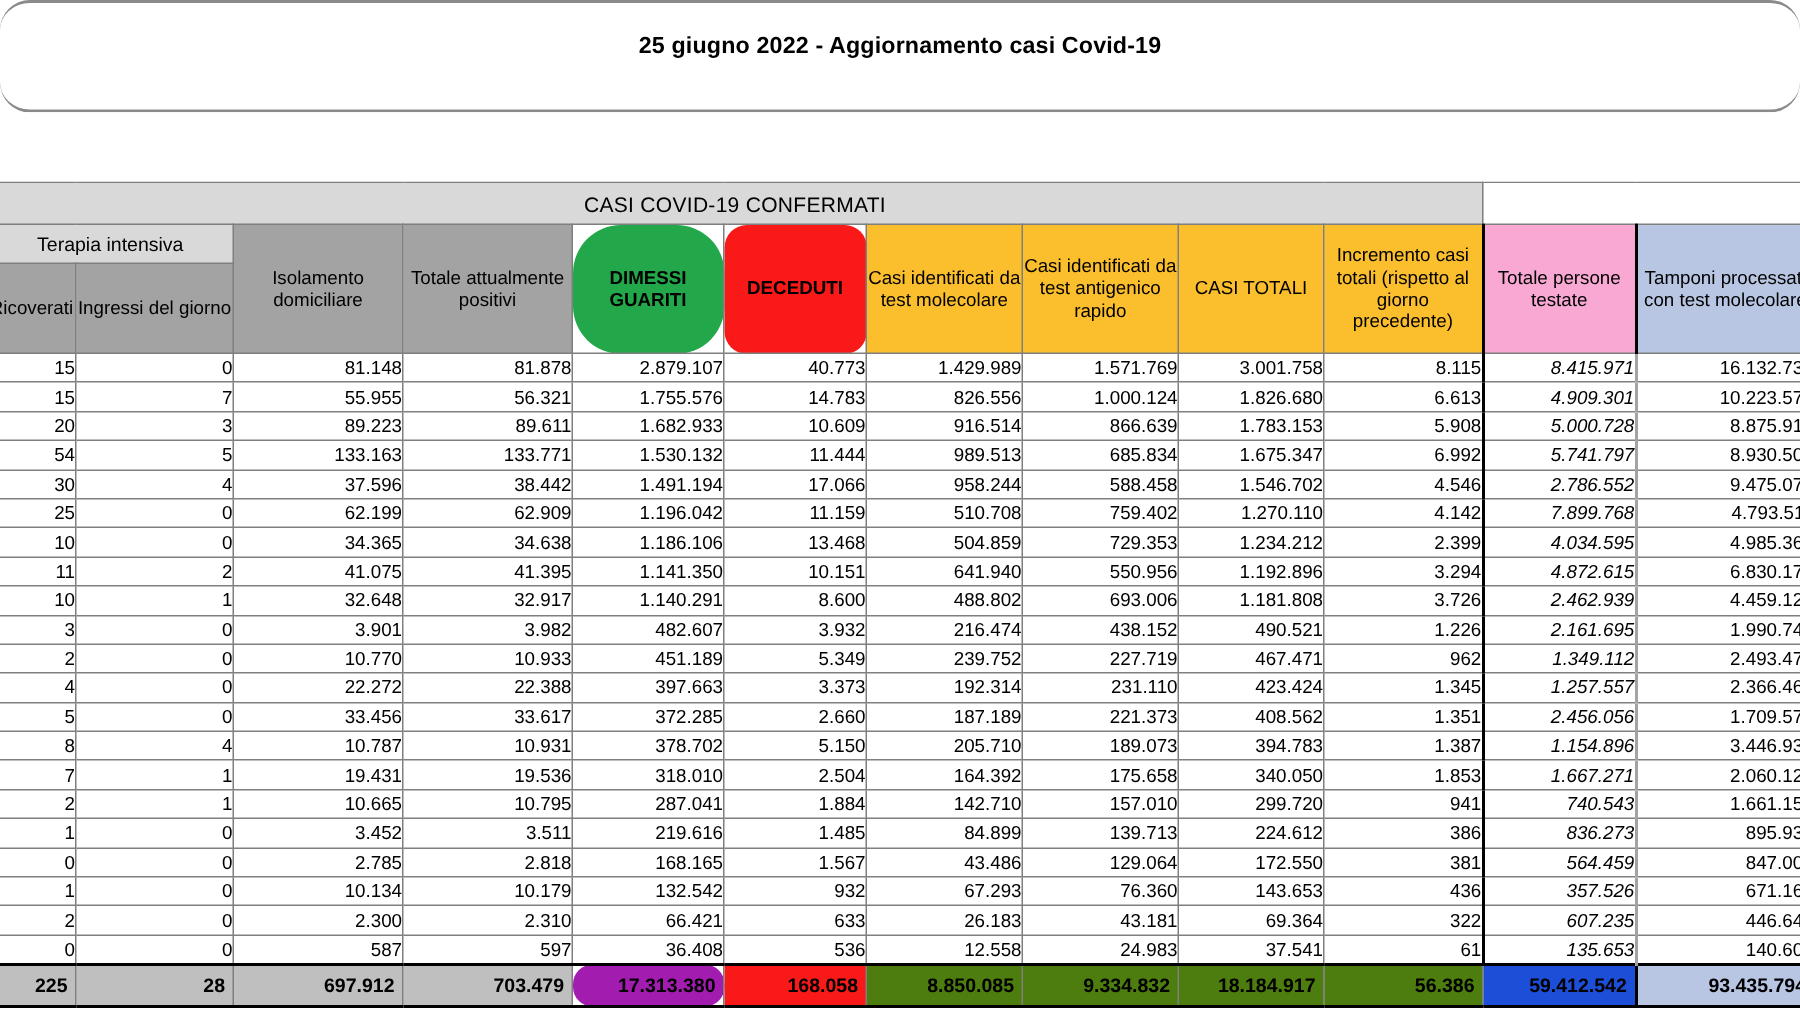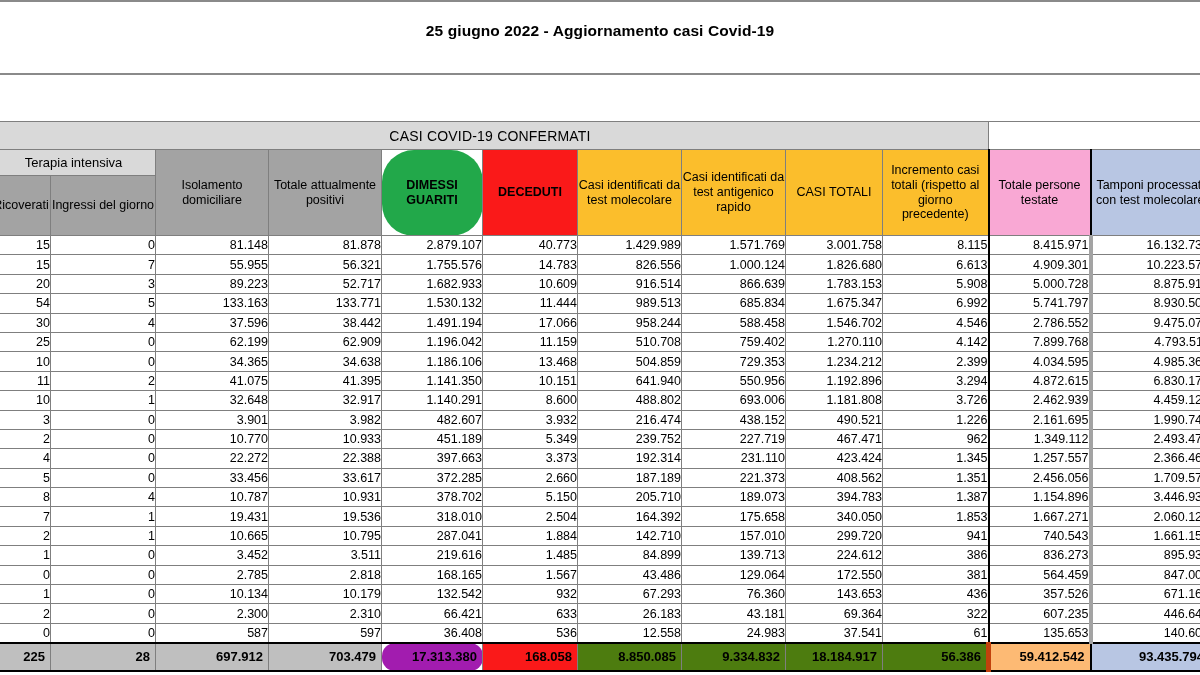--- a/index.html
+++ b/index.html
@@ -20,20 +20,21 @@
     width: 1200px;
     height: 75px;
     box-sizing: border-box;
     border-top: 2px solid #8a8a8a;
     border-bottom: 2px solid #8a8a8a;
     background: #ffffff;
     display: flex;
     flex-direction: row;
     align-items: center;
     justify-content: center;
+    border-radius: 20px;
   }
   #title-line-1 {
     font-size: 15.5px;
     font-weight: bold;
     letter-spacing: .1px;
     margin-bottom: 13px;
   }
   #title-line-2 {
     font-size: 15.5px;
     font-weight: bold;
@@ -100,52 +101,52 @@
   td.hd {
     background: #a3a3a3;
     text-align: center;
     vertical-align: middle;
     font-size: 12.5px;
     line-height: 1.18;
     height: 86px;
     padding: 2px 2px;
   }
   td.hd.green  { background: #22a84a; font-weight: bold; border-radius: 32px; }
-  td.hd.red    { background: #fa1919; font-weight: bold; }
+  td.hd.red    { background: #fa1919; font-weight: bold; border-radius: 15px; }
   td.hd.orange { background: #fbbe2c; }
   td.hd.cyan   { background: #f9a8d4; border-left: 2px solid #000; border-right: 2px solid #000; }
   td.hd.lblue  { background: #b8c6e3; }
 
   
   td.dc {
     height: 19.4px;
     text-align: right;
     padding: 0 5px 0 2px;
     background: #ffffff;
     font-size: 12.5px;
     white-space: nowrap;
     overflow: hidden;
   }
-  td.dc.cyan-col  { border-left: 2px solid #000; border-right: 4px solid #a3a3a3; }
+  td.dc.cyan-col  { border-left: 2px solid #000; border-right: 2px solid #a3a3a3; font-style: italic; }
 
   
   tr.totals td {
     font-weight: bold;
     height: 28px;
     text-align: right;
     padding: 0 5px 0 2px;
     font-size: 13px;
     border-top: 2px solid #000;
     border-bottom: 2px solid #000;
   }
   tr.totals td.t-gray   { background: #bfbfbf; }
   tr.totals td.t-green  { background: #a21caf; border-radius: 13px; }
   tr.totals td.t-red    { background: #fa1919; text-align: right; }
   tr.totals td.t-orange { background: #4d7c0f; }
-  tr.totals td.t-cyan   { background: #fdba74; border-left: 5px solid #c2410c; border-right: 2px solid #000; }
+  tr.totals td.t-cyan   { background: #1d4ed8; border-left: 1px solid #c2410c; border-right: 2px solid #000; }
   tr.totals td.t-lblue  { background: #b8c6e3; }
 
   .left-edge { border-left: 2px solid #000; }
 </style>
 </head>
 <body>
 
 <div id="page-root">
 
   <div id="title-block">
@@ -217,21 +218,21 @@
             <td class="dc">1.000.124</td>
             <td class="dc">1.826.680</td>
             <td class="dc">6.613</td>
             <td class="dc cyan-col">4.909.301</td>
             <td class="dc">10.223.579</td>
           </tr>
           <tr>
             <td class="dc left-edge">20</td>
             <td class="dc">3</td>
             <td class="dc">89.223</td>
-            <td class="dc">52.717</td>
+            <td class="dc">89.611</td>
             <td class="dc">1.682.933</td>
             <td class="dc">10.609</td>
             <td class="dc">916.514</td>
             <td class="dc">866.639</td>
             <td class="dc">1.783.153</td>
             <td class="dc">5.908</td>
             <td class="dc cyan-col">5.000.728</td>
             <td class="dc">8.875.917</td>
           </tr>
           <tr>

